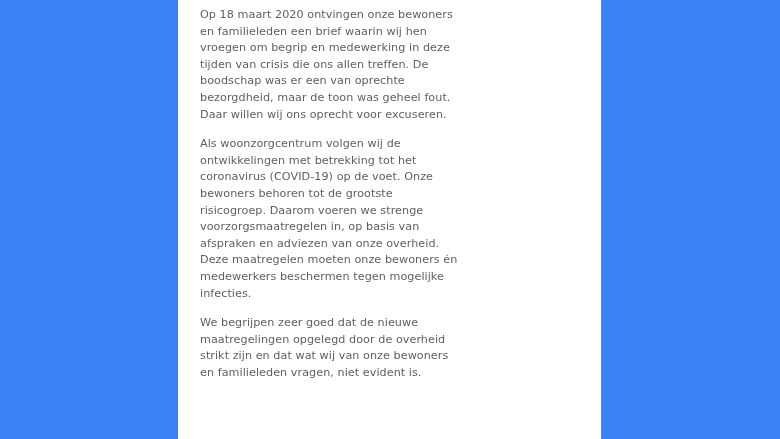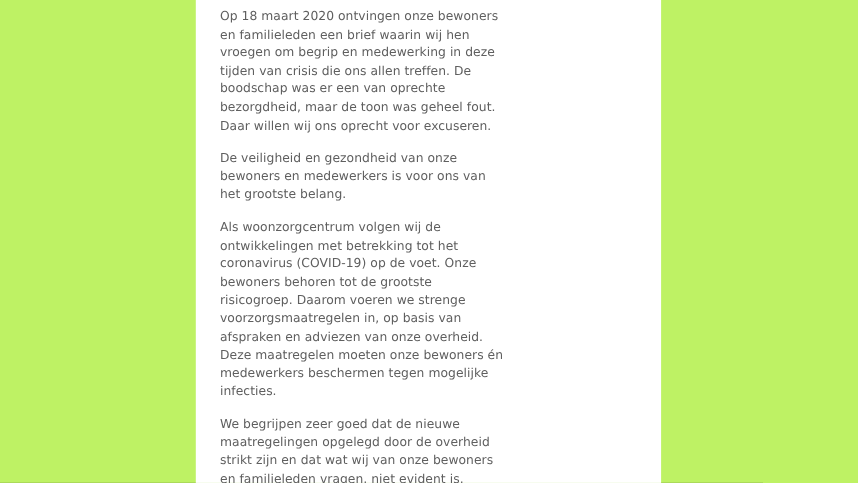--- a/index.html
+++ b/index.html
@@ -10,21 +10,21 @@
   body {
     width: 780px;
     height: 439px;
     overflow: hidden;
     font-family: "DejaVu Sans", sans-serif;
   }
   #screen {
     position: relative;
     width: 780px;
     height: 439px;
-    background: #bef264;
+    background: #3b82f6;
     overflow: hidden;
   }
   #letter-panel {
     position: absolute;
     left: 178px;
     top: 0px;
     width: 423px;
     height: 439px;
     background: #ffffff;
     overflow: hidden;
@@ -59,23 +59,20 @@
 <div id="screen">
 
   <div id="letter-panel">
 
     <div id="letter-body">
 
       <p class="para">
         <span class="subline">Op 18 maart 2020 ontvingen onze bewoners en familieleden een brief waarin wij hen vroegen om begrip en medewerking in deze tijden van crisis die ons allen treffen. De boodschap was er een van oprechte bezorgdheid, maar de toon was geheel fout. Daar willen wij ons oprecht voor excuseren.</span>
       </p>
 
-      <p class="para">
-        <span class="subline">De veiligheid en gezondheid van onze bewoners en medewerkers is voor ons van het grootste belang.</span>
-      </p>
 
       <p class="para">
         <span class="subline">Als woonzorgcentrum volgen wij de ontwikkelingen met betrekking tot het coronavirus (COVID-19) op de voet. Onze bewoners behoren tot de grootste risicogroep. Daarom voeren we strenge voorzorgsmaatregelen in, op basis van afspraken en adviezen van onze overheid. Deze maatregelen moeten onze bewoners én medewerkers beschermen tegen mogelijke infecties.</span>
       </p>
 
       <p class="para">
         <span class="subline">We begrijpen zeer goed dat de nieuwe maatregelingen opgelegd door de overheid strikt zijn en dat wat wij van onze bewoners en familieleden vragen, niet evident is.</span>
 
       </p>
 

